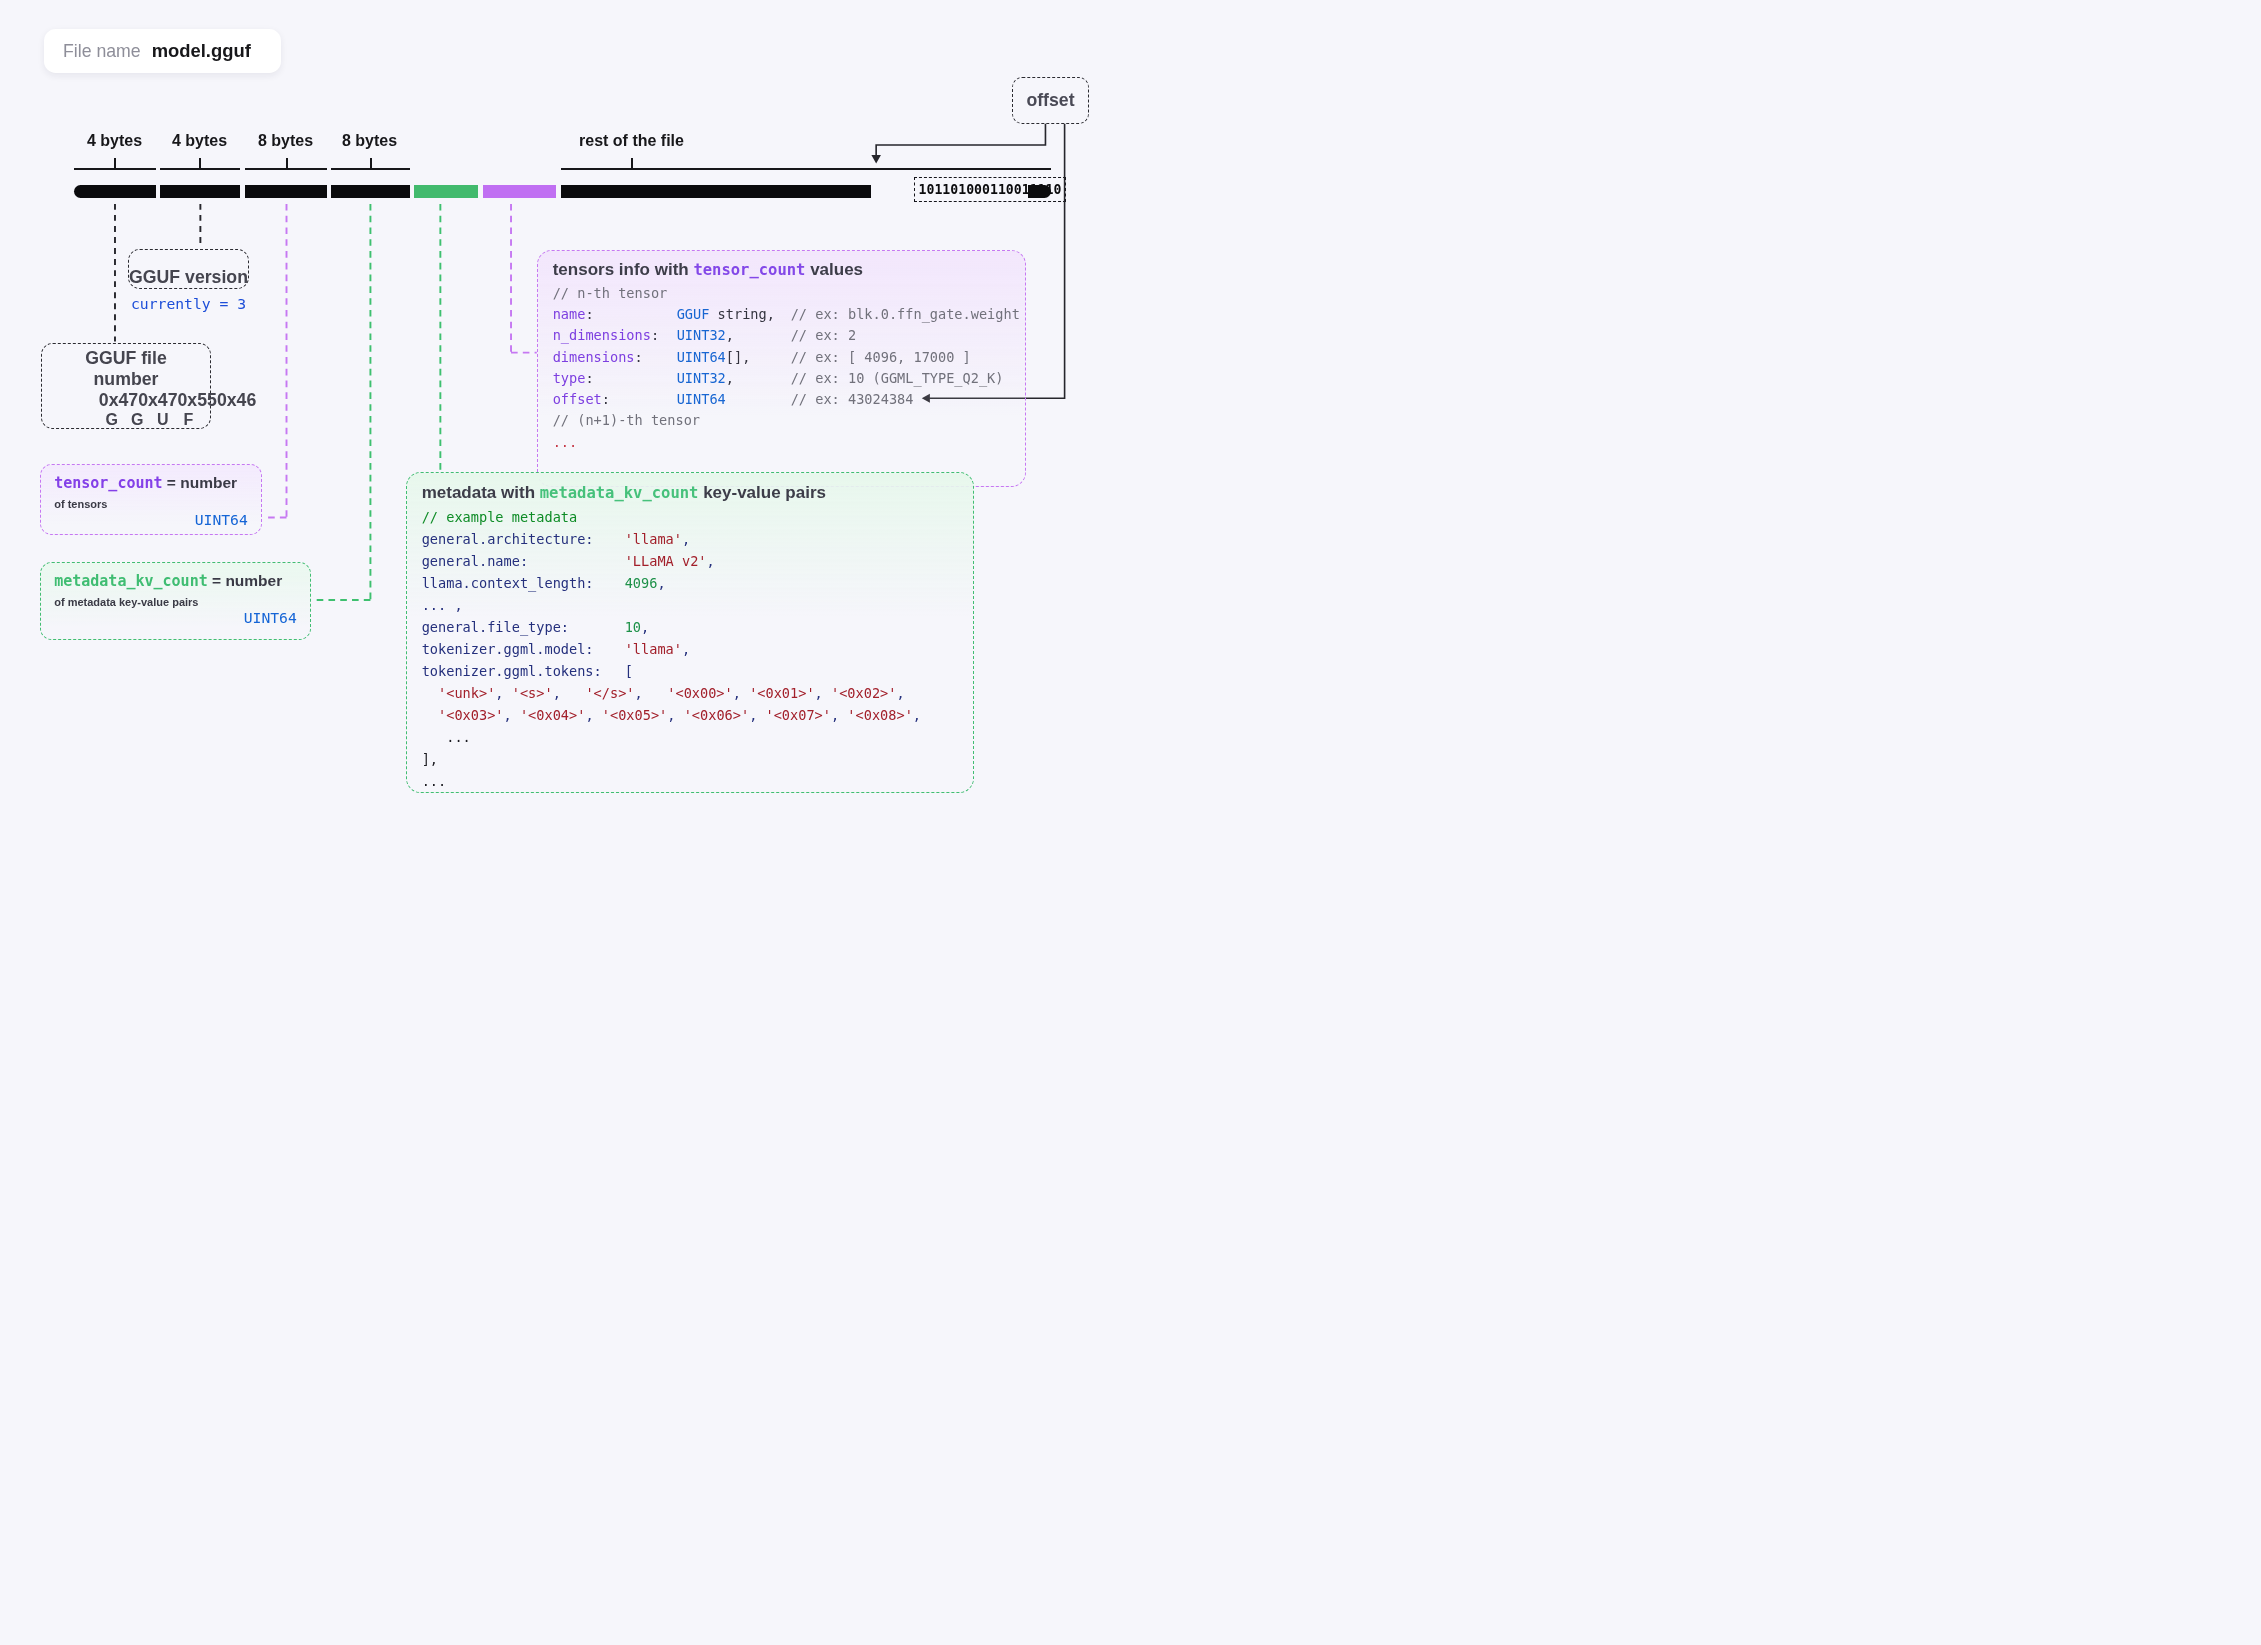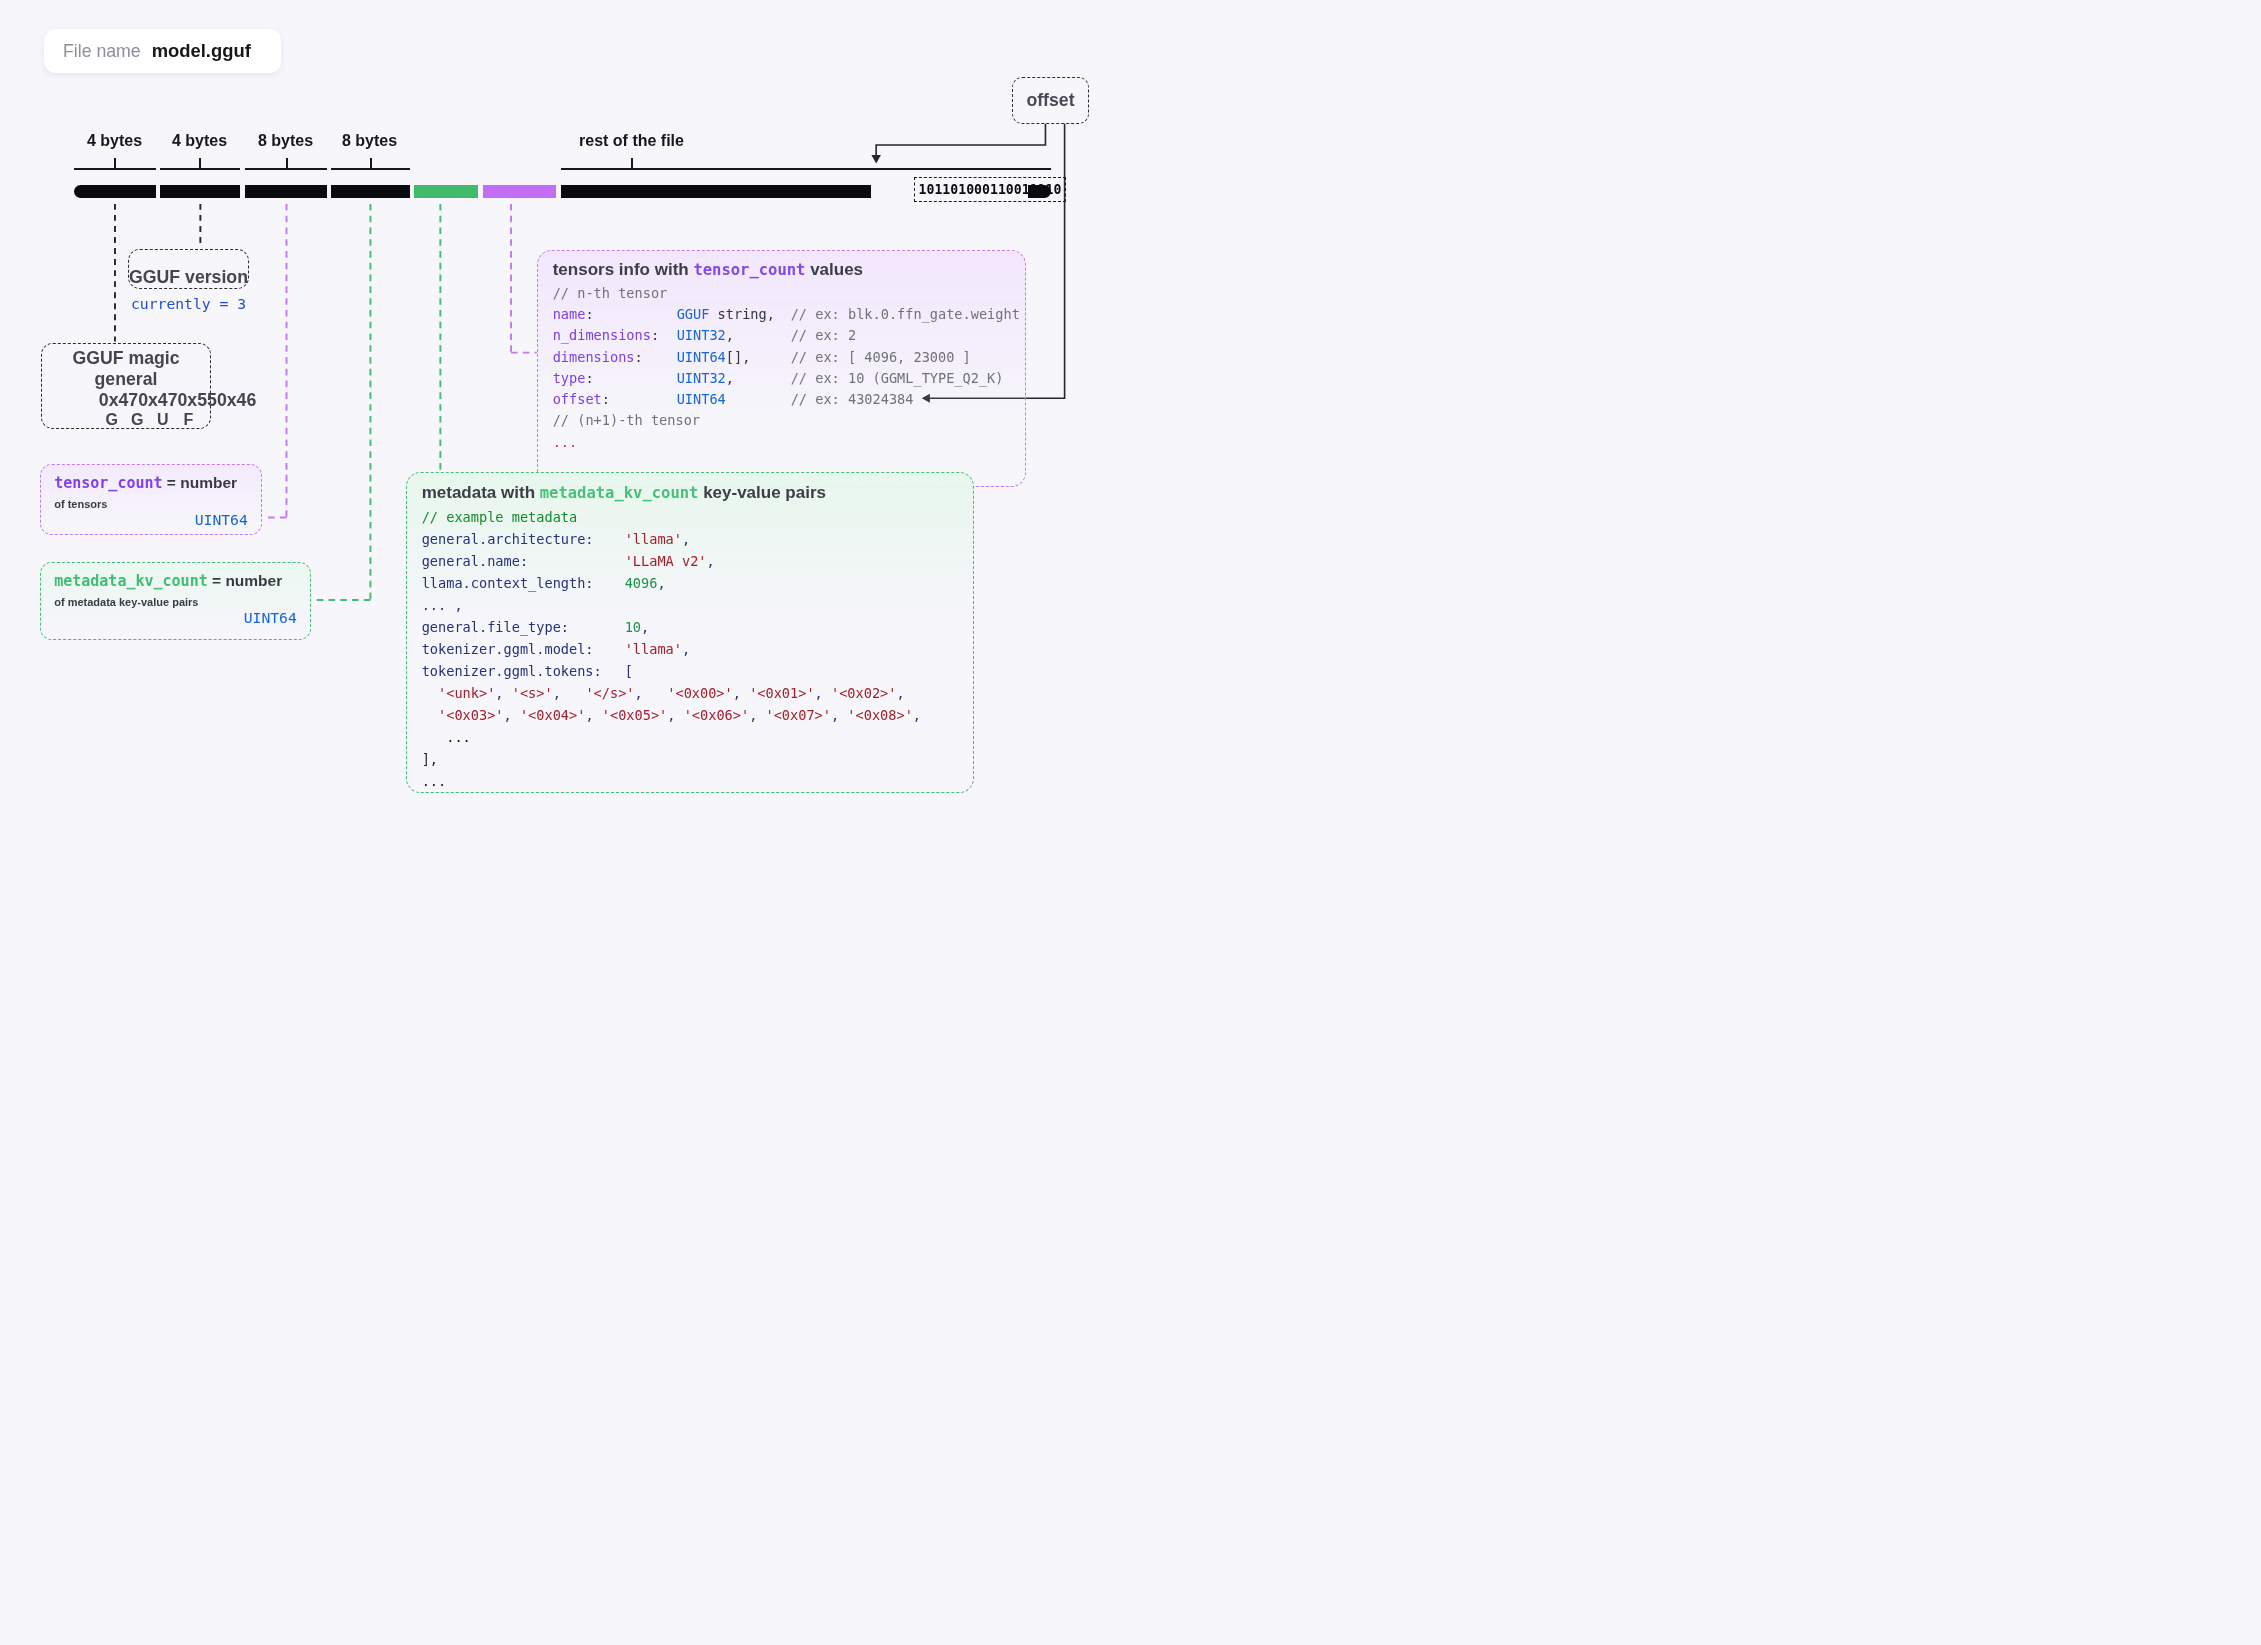--- a/index.html
+++ b/index.html
@@ -149,21 +149,21 @@
     <path d="M1190 222 L1183.5 210.5 H1196.5 Z" fill="#26262c"></path>
     <path d="M1252 541 L1263 534.8 V547.2 Z" fill="#26262c"></path>
   </svg>
 
   <div class="abs version-box">
     <span>GGUF version</span>
   </div>
   <div class="abs version-note">currently = 3</div>
 
   <div class="abs magic-box">
-    <div class="magic-title">GGUF magic general</div>
+    <div class="magic-title">GGUF file number</div>
     <div class="magic-row" id="magic-hex">
         <span>0x47</span>
         <span>0x47</span>
         <span>0x55</span>
         <span>0x46</span>
       </div>
     <div class="magic-row magic-chars" id="magic-chars">
         <span>G</span>
         <span>G</span>
         <span>U</span>
@@ -188,21 +188,21 @@
   </div>
 
   <div class="abs tensors-box">
     <div class="box-title">
       <span>tensors info with </span><span class="code-p">tensor_count</span><span> values</span>
     </div>
     <div class="code" id="tensors-code">
         <div class="line"><span class="cm">// n-th tensor</span></div>
         <div class="row"><span><span class="pk">name</span><span class="pc">:</span></span><span><span class="ty">GGUF</span><span class="pl"> string,</span></span><span><span class="cm">// ex: blk.0.ffn_gate.weight</span></span></div>
         <div class="row"><span><span class="pk">n_dimensions</span><span class="pc">:</span></span><span><span class="ty">UINT32</span><span class="pl">,</span></span><span><span class="cm">// ex: 2</span></span></div>
-        <div class="row"><span><span class="pk">dimensions</span><span class="pc">:</span></span><span><span class="ty">UINT64</span><span class="pl">[],</span></span><span><span class="cm">// ex: [ 4096, 23000 ]</span></span></div>
+        <div class="row"><span><span class="pk">dimensions</span><span class="pc">:</span></span><span><span class="ty">UINT64</span><span class="pl">[],</span></span><span><span class="cm">// ex: [ 4096, 17000 ]</span></span></div>
         <div class="row"><span><span class="pk">type</span><span class="pc">:</span></span><span><span class="ty">UINT32</span><span class="pl">,</span></span><span><span class="cm">// ex: 10 (GGML_TYPE_Q2_K)</span></span></div>
         <div class="row"><span><span class="pk">offset</span><span class="pc">:</span></span><span><span class="ty">UINT64</span></span><span><span class="cm">// ex: 43024384</span></span></div>
         <div class="line"><span class="cm">// (n+1)-th tensor</span></div>
         <div class="line"><span class="red">...</span></div>
       </div>
   </div>
 
   <div class="abs metadata-box">
     <div class="box-title">
       <span>metadata with </span><span class="code-g">metadata_kv_count</span><span> key-value pairs</span>

